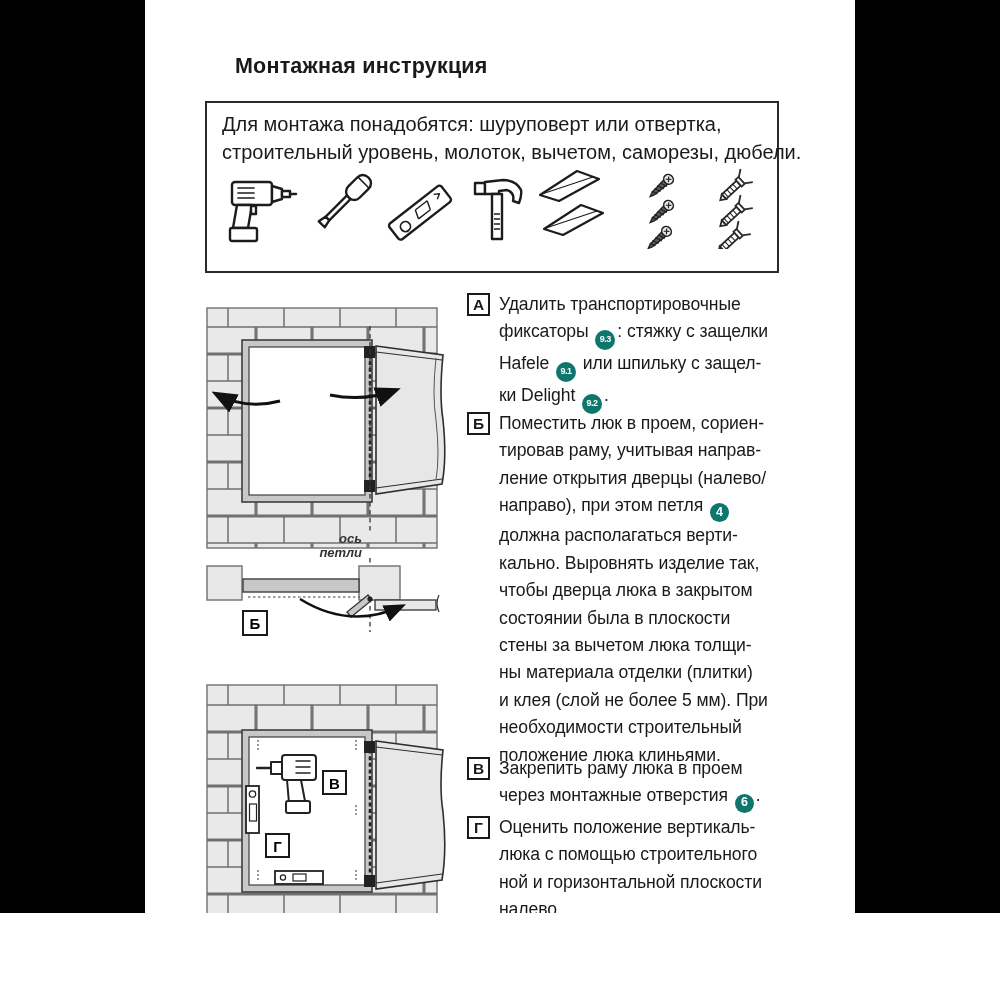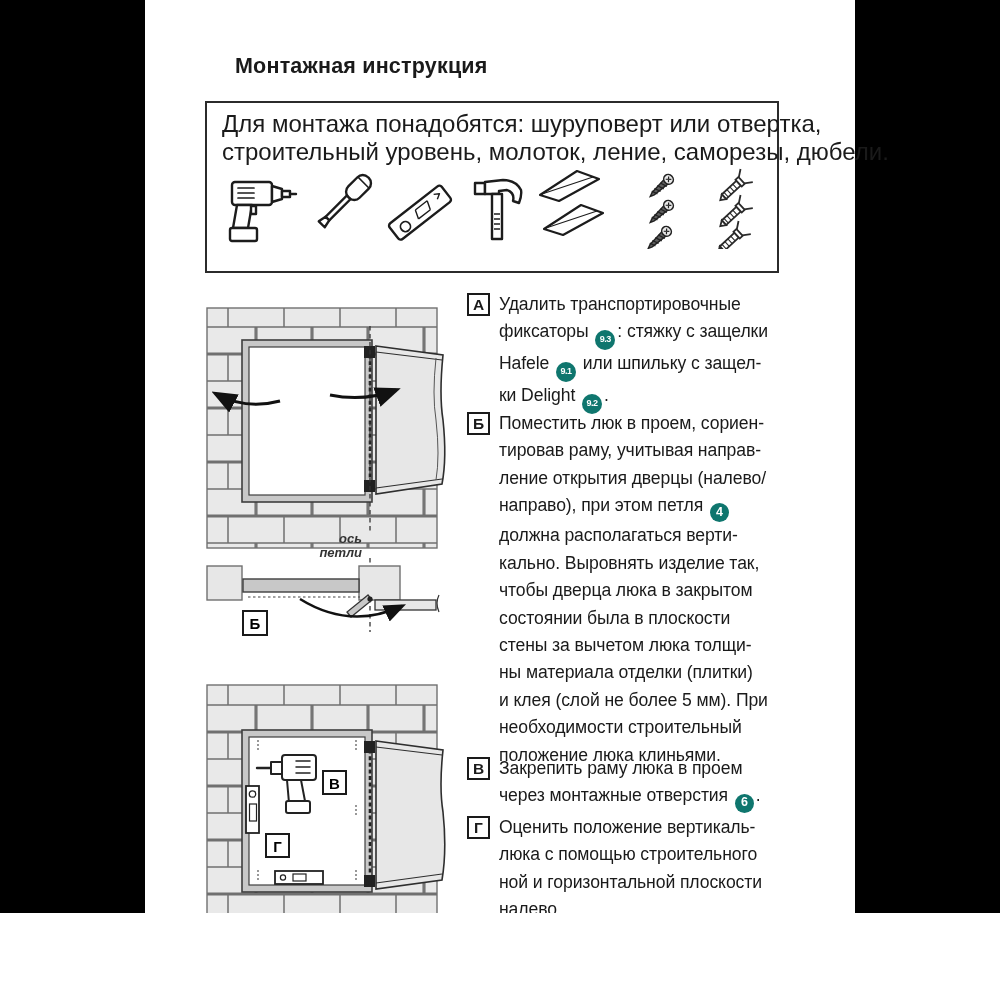--- a/index.html
+++ b/index.html
@@ -3,21 +3,21 @@
 <meta charset="utf-8">
 <style>
   html,body{margin:0;padding:0;background:#fff;}
   .stage{position:relative;width:1000px;height:913px;background:#ffffff;overflow:hidden;
          font-family:"Liberation Sans",sans-serif;color:#1a1a1a;}
   .side-bar{position:absolute;top:0;width:145px;height:1000px;background:#000;}
   .side-bar.left{left:0;}
   .side-bar.right{left:855px;}
   .title{position:absolute;left:235px;top:54px;font-size:21.5px;font-weight:bold;letter-spacing:.2px;white-space:nowrap;}
   .tools-box{position:absolute;left:205px;top:101px;width:574px;height:172px;border:2px solid #2b2b2b;box-sizing:border-box;}
-  .tools-text{position:absolute;left:15px;top:7px;font-size:24px;line-height:28px;white-space:nowrap;font-weight:normal;}
+  .tools-text{position:absolute;left:15px;top:7px;font-size:20px;line-height:28px;white-space:nowrap;font-weight:normal;}
   .tool-icon{position:absolute;}
   .diagram-svg{position:absolute;left:200px;top:300px;}
   .step{position:absolute;left:467px;display:flex;gap:9px;}
   .letter-box{width:23px;height:23px;border:2px solid #1a1a1a;box-sizing:border-box;display:flex;
               align-items:center;justify-content:center;font-weight:bold;font-size:15.5px;margin-top:2px;flex:0 0 auto;background:#fff;}
   .step-text{width:302px;font-size:17.6px;line-height:27.4px;letter-spacing:-.1px;}
   .step-text .line{white-space:nowrap;}
   .badge{display:inline-flex;align-items:center;justify-content:center;background:#0f766e;color:#fff;
          border-radius:50%;font-weight:bold;vertical-align:-5px;margin:0 2px;}
   .badge.small{width:20px;height:20px;font-size:9px;letter-spacing:-.5px;}
@@ -28,21 +28,21 @@
 
 <div class="stage">
   <div class="side-bar left"></div>
   <div class="side-bar right"></div>
 
   <div class="title">Монтажная инструкция</div>
 
   <div class="tools-box">
     <div class="tools-text">
       <div>Для монтажа понадобятся: шуруповерт или отвертка,</div>
-      <div>строительный уровень, молоток, ление, саморезы, дюбели.</div>
+      <div>строительный уровень, молоток, вычетом, саморезы, дюбели.</div>
     </div>
 
     <svg class="tool-icon" style="left:20px;top:66px" width="72" height="82" viewBox="0 0 72 82">
       <g fill="#fff" stroke="#1c1c1c" stroke-width="2.4" stroke-linejoin="round" stroke-linecap="round">
         <rect x="5" y="13" width="40" height="23" rx="3"></rect>
         <path d="M11 19 h16 M11 24 h16 M11 29 h16" stroke-width="1.7" fill="none"></path>
         <polygon points="45,17 55,20 55,30 45,33"></polygon>
         <rect x="55" y="22" width="8" height="6"></rect>
         <line x1="63" y1="25" x2="69" y2="25"></line>
         <polygon points="10,36 25,36 21,59 6,59"></polygon>

